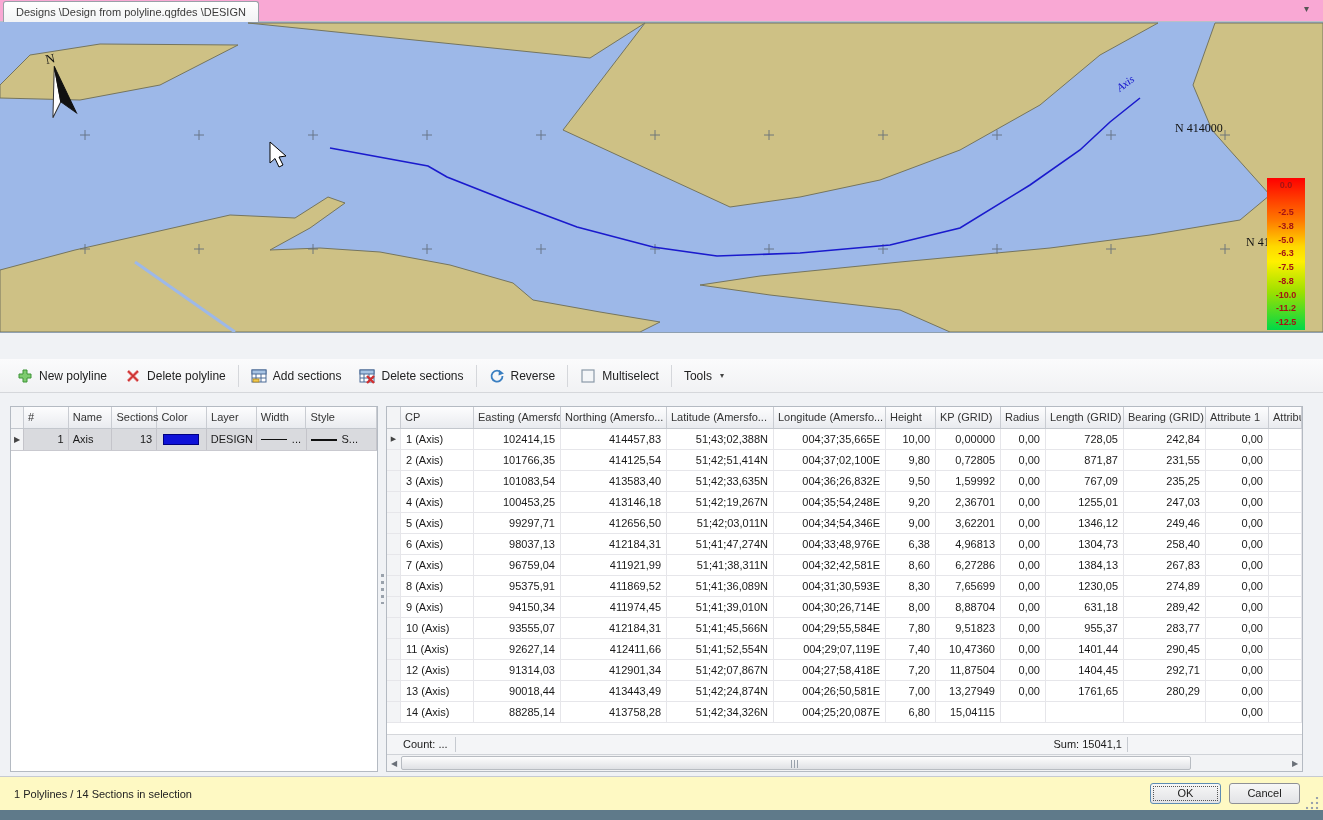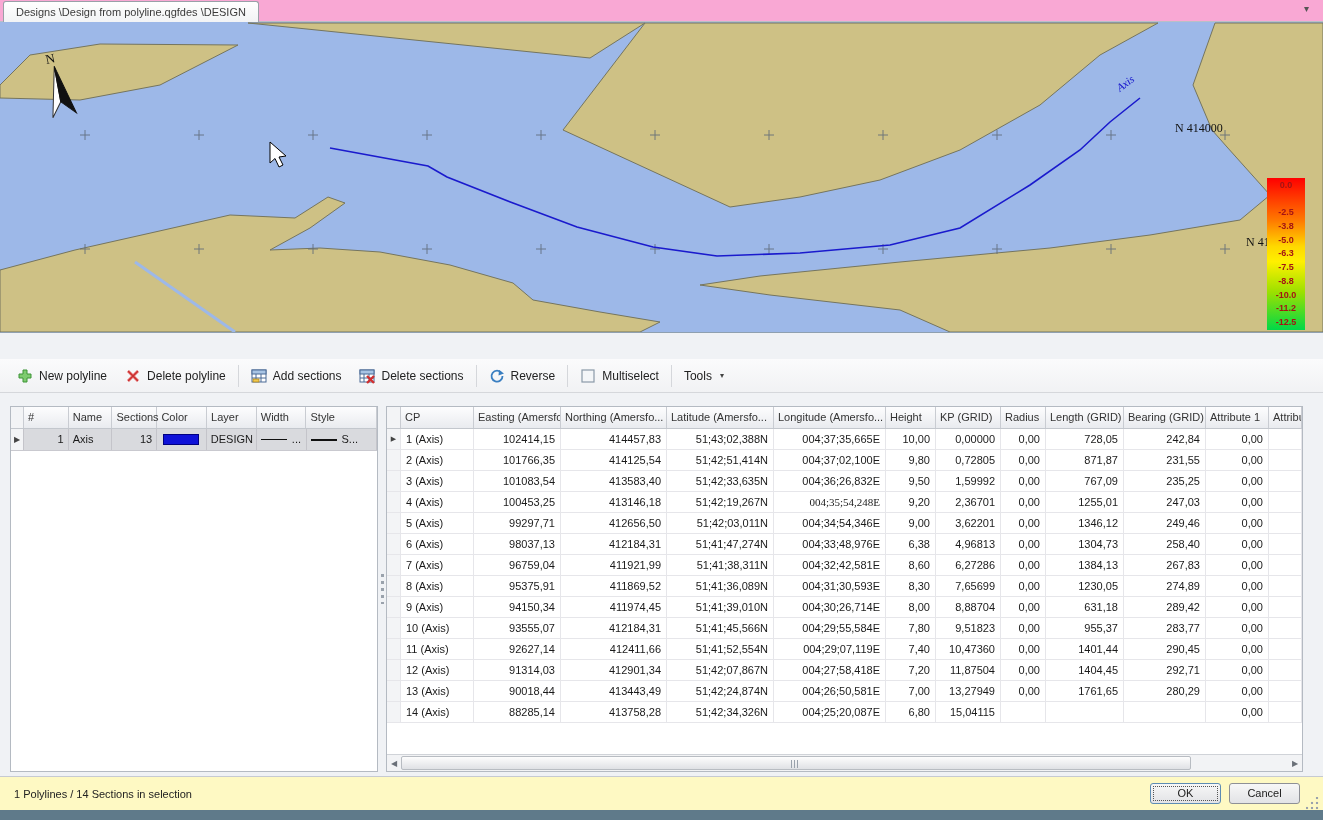--- a/index.html
+++ b/index.html
@@ -316,21 +316,21 @@
             <div class="cell r" style="width: 82px;">235,25</div>
             <div class="cell r" style="width: 63px;">0,00</div>
             <div class="cell" style="width: 33px;"></div>
           </div>
           <div class="rg-row">
             <div class="cell marker" style="width: 14px;"></div>
             <div class="cell" style="width: 73px;">4 (Axis)</div>
             <div class="cell r" style="width: 87px;">100453,25</div>
             <div class="cell r" style="width: 106px;">413146,18</div>
             <div class="cell r" style="width: 107px;">51;42;19,267N</div>
-            <div class="cell r" style="width: 112px; font-family: Liberation Serif, serif;">004;35;54,248E</div>
+            <div class="cell r" style="width: 112px;">004;35;54,248E</div>
             <div class="cell r" style="width: 50px;">9,20</div>
             <div class="cell r" style="width: 65px;">2,36701</div>
             <div class="cell r" style="width: 45px;">0,00</div>
             <div class="cell r" style="width: 78px;">1255,01</div>
             <div class="cell r" style="width: 82px;">247,03</div>
             <div class="cell r" style="width: 63px;">0,00</div>
             <div class="cell" style="width: 33px;"></div>
           </div>
           <div class="rg-row">
             <div class="cell marker" style="width: 14px;"></div>
@@ -476,20 +476,26 @@
             <div class="cell r" style="width: 112px;">004;25;20,087E</div>
             <div class="cell r" style="width: 50px;">6,80</div>
             <div class="cell r" style="width: 65px;">15,04115</div>
             <div class="cell r" style="width: 45px;"></div>
             <div class="cell r" style="width: 78px;"></div>
             <div class="cell r" style="width: 82px;"></div>
             <div class="cell r" style="width: 63px;">0,00</div>
             <div class="cell" style="width: 33px;"></div>
           </div>
         </div>
+      <div class="rg-summary">
+        <span class="rg-count">Count: ...</span>
+        <span class="rg-count-sep"></span>
+        <span class="rg-sum">Sum: 15041,1</span>
+        <span class="rg-sum-sep"></span>
+      </div>
       <div class="rg-hscroll">
         <div class="hs-arrow hs-left">◀</div>
         <div class="hs-thumb">
             <div class="hs-grip"></div>
           </div>
         <div class="hs-arrow hs-right">▶</div>
       </div>
     </div>
 
     <div class="statusbar">

